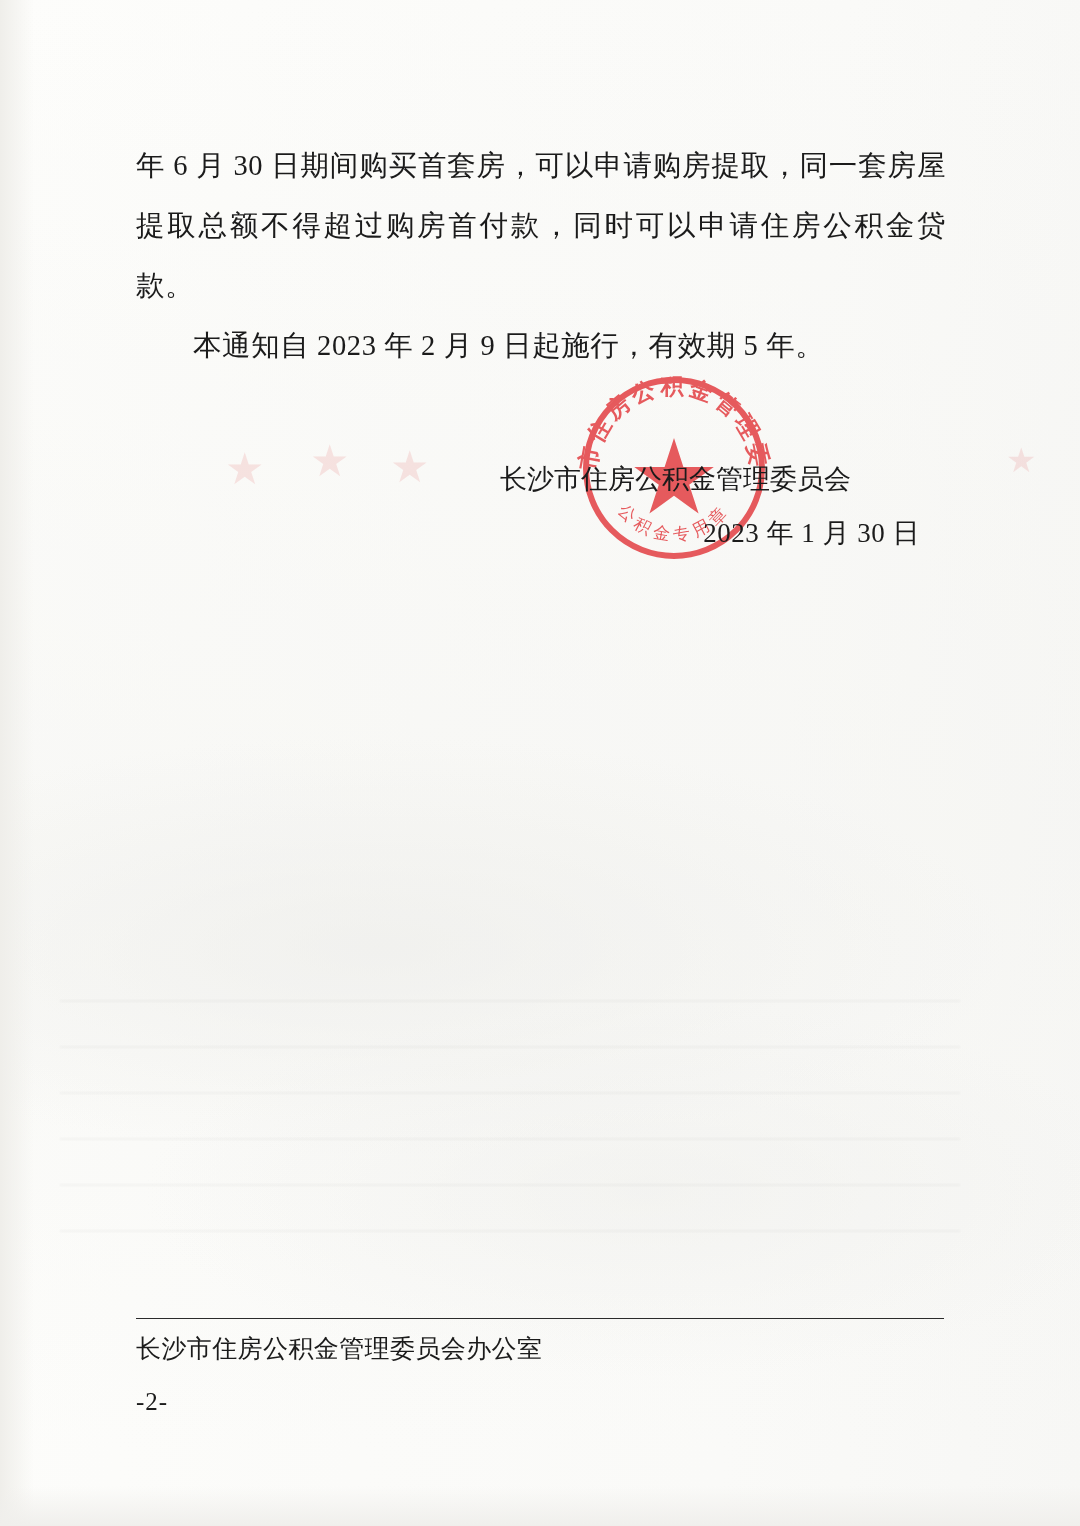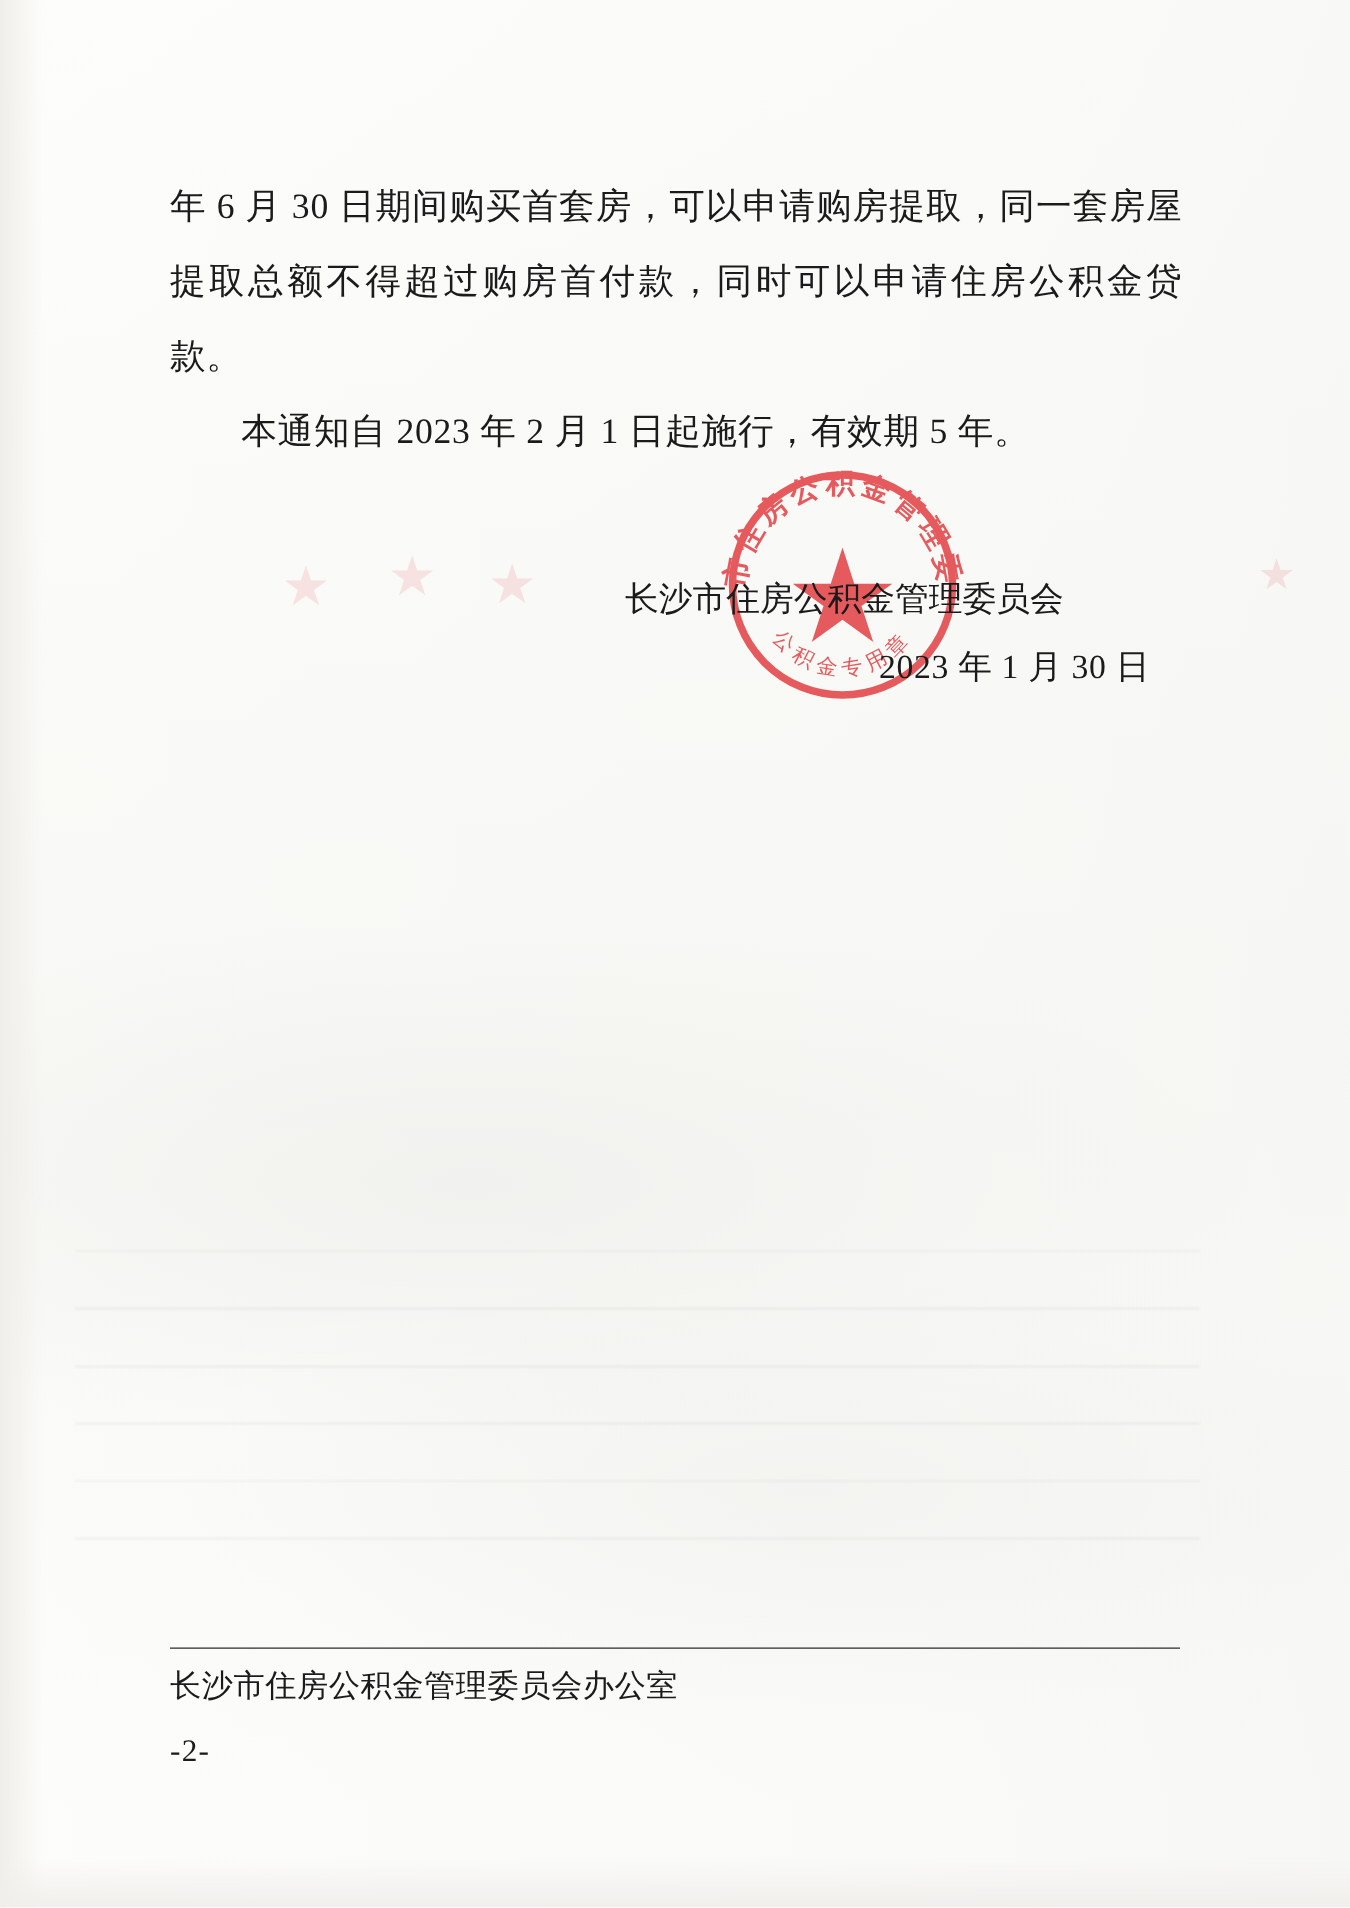--- a/index.html
+++ b/index.html
@@ -158,21 +158,21 @@
 
 <div class="page">
   <div class="scan-noise"></div>
   <div class="edge-left"></div>
   <div class="edge-bottom"></div>
   <div class="bleed"></div>
 
   <div class="content">
     <div class="body-text">
       <p>年 6 月 30 日期间购买首套房，可以申请购房提取，同一套房屋提取总额不得超过购房首付款，同时可以申请住房公积金贷款。</p>
-      <p class="indent">本通知自 2023 年 2 月 1 日起施行，有效期 5 年。</p>
+      <p class="indent">本通知自 2023 年 2 月 9 日起施行，有效期 5 年。</p>
     </div>
   </div>
 
   <div class="ghost-seal ghost-a">
     <span class="ghost-star" style="left:10px; top:18px;">★</span>
     <span class="ghost-star" style="left:95px; top:10px;">★</span>
     <span class="ghost-star" style="left:175px; top:16px;">★</span>
   </div>
   <div class="ghost-seal ghost-b">
     <span class="ghost-star" style="left:6px; top:14px; font-size:34px;">★</span>

